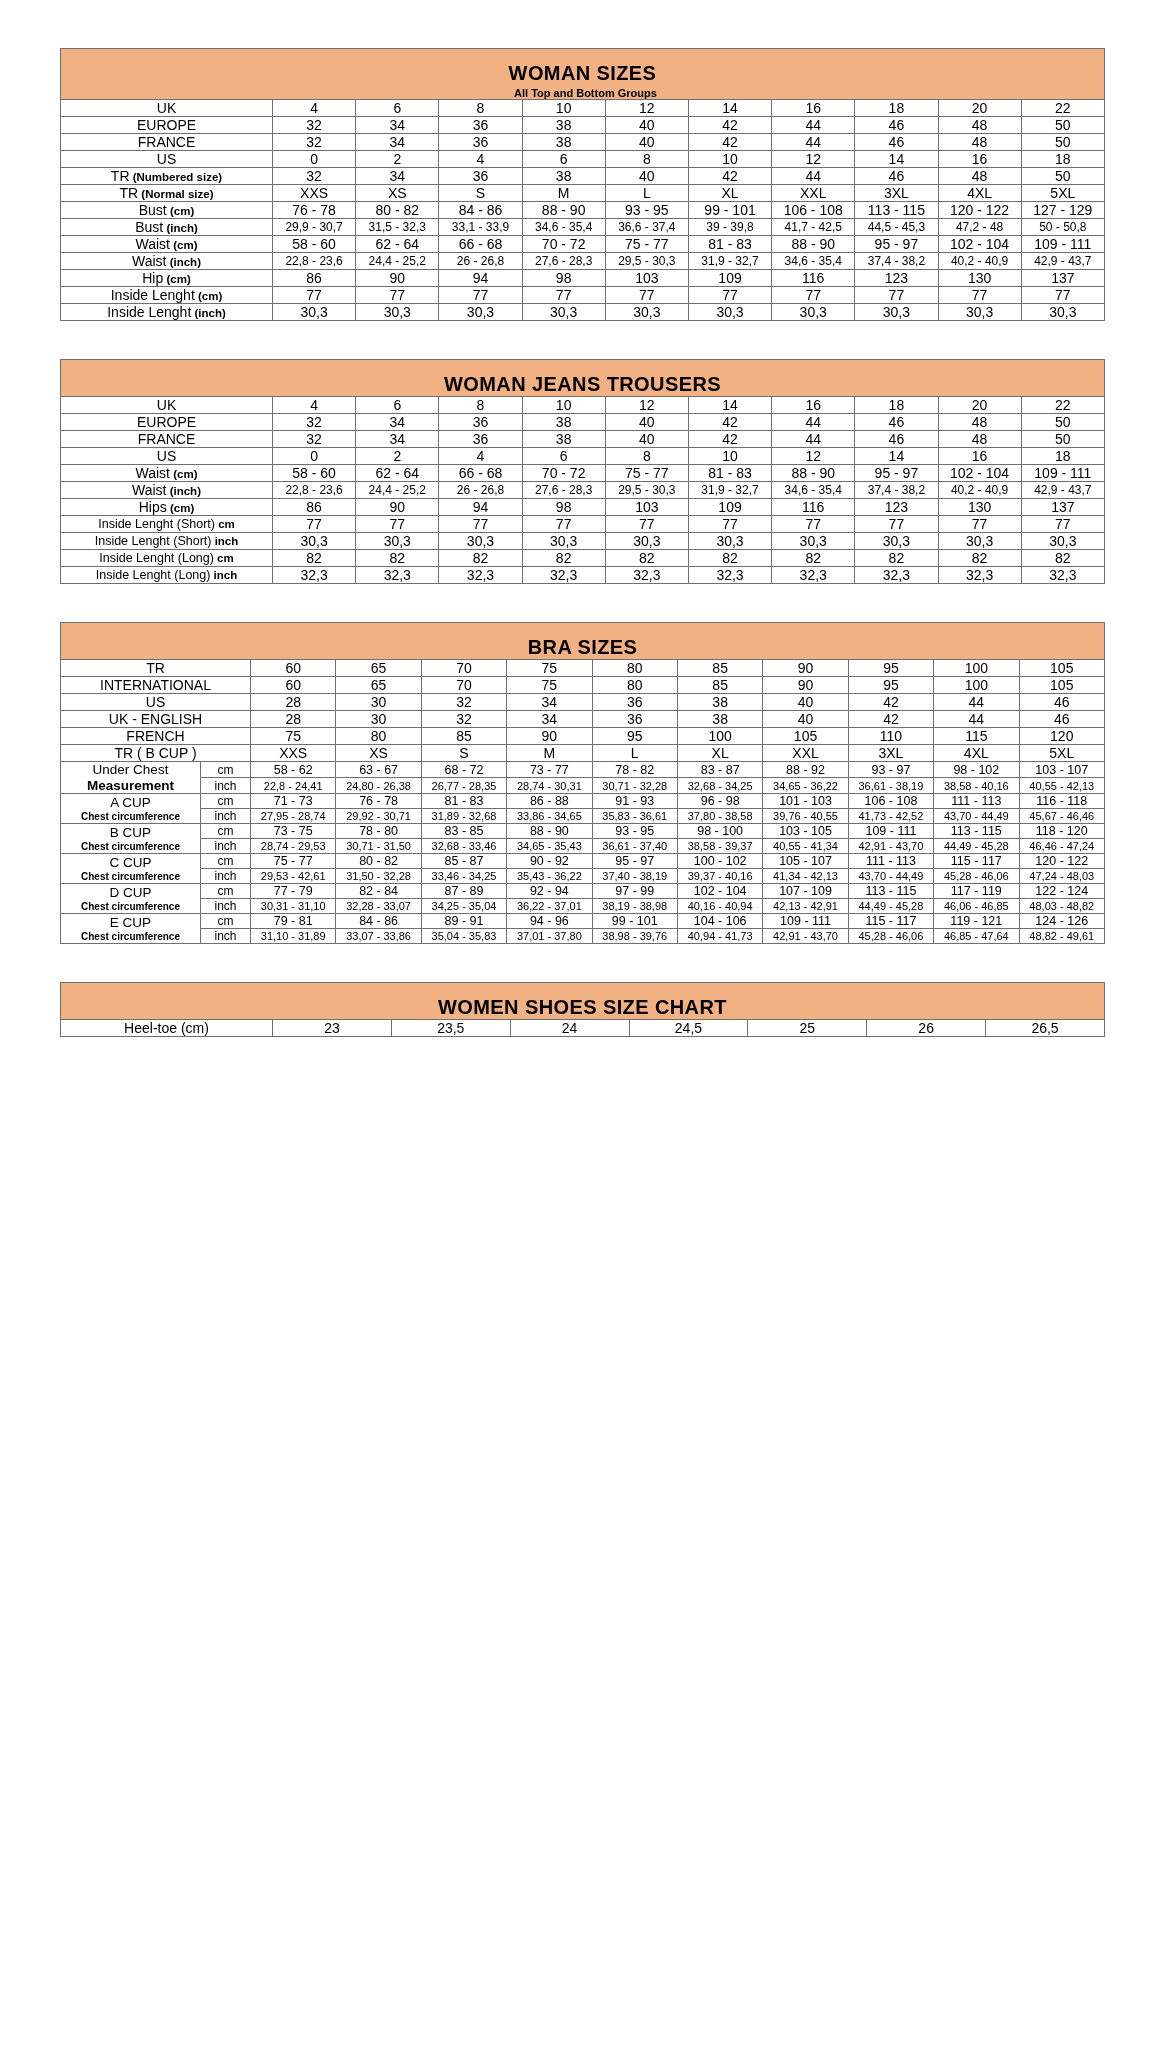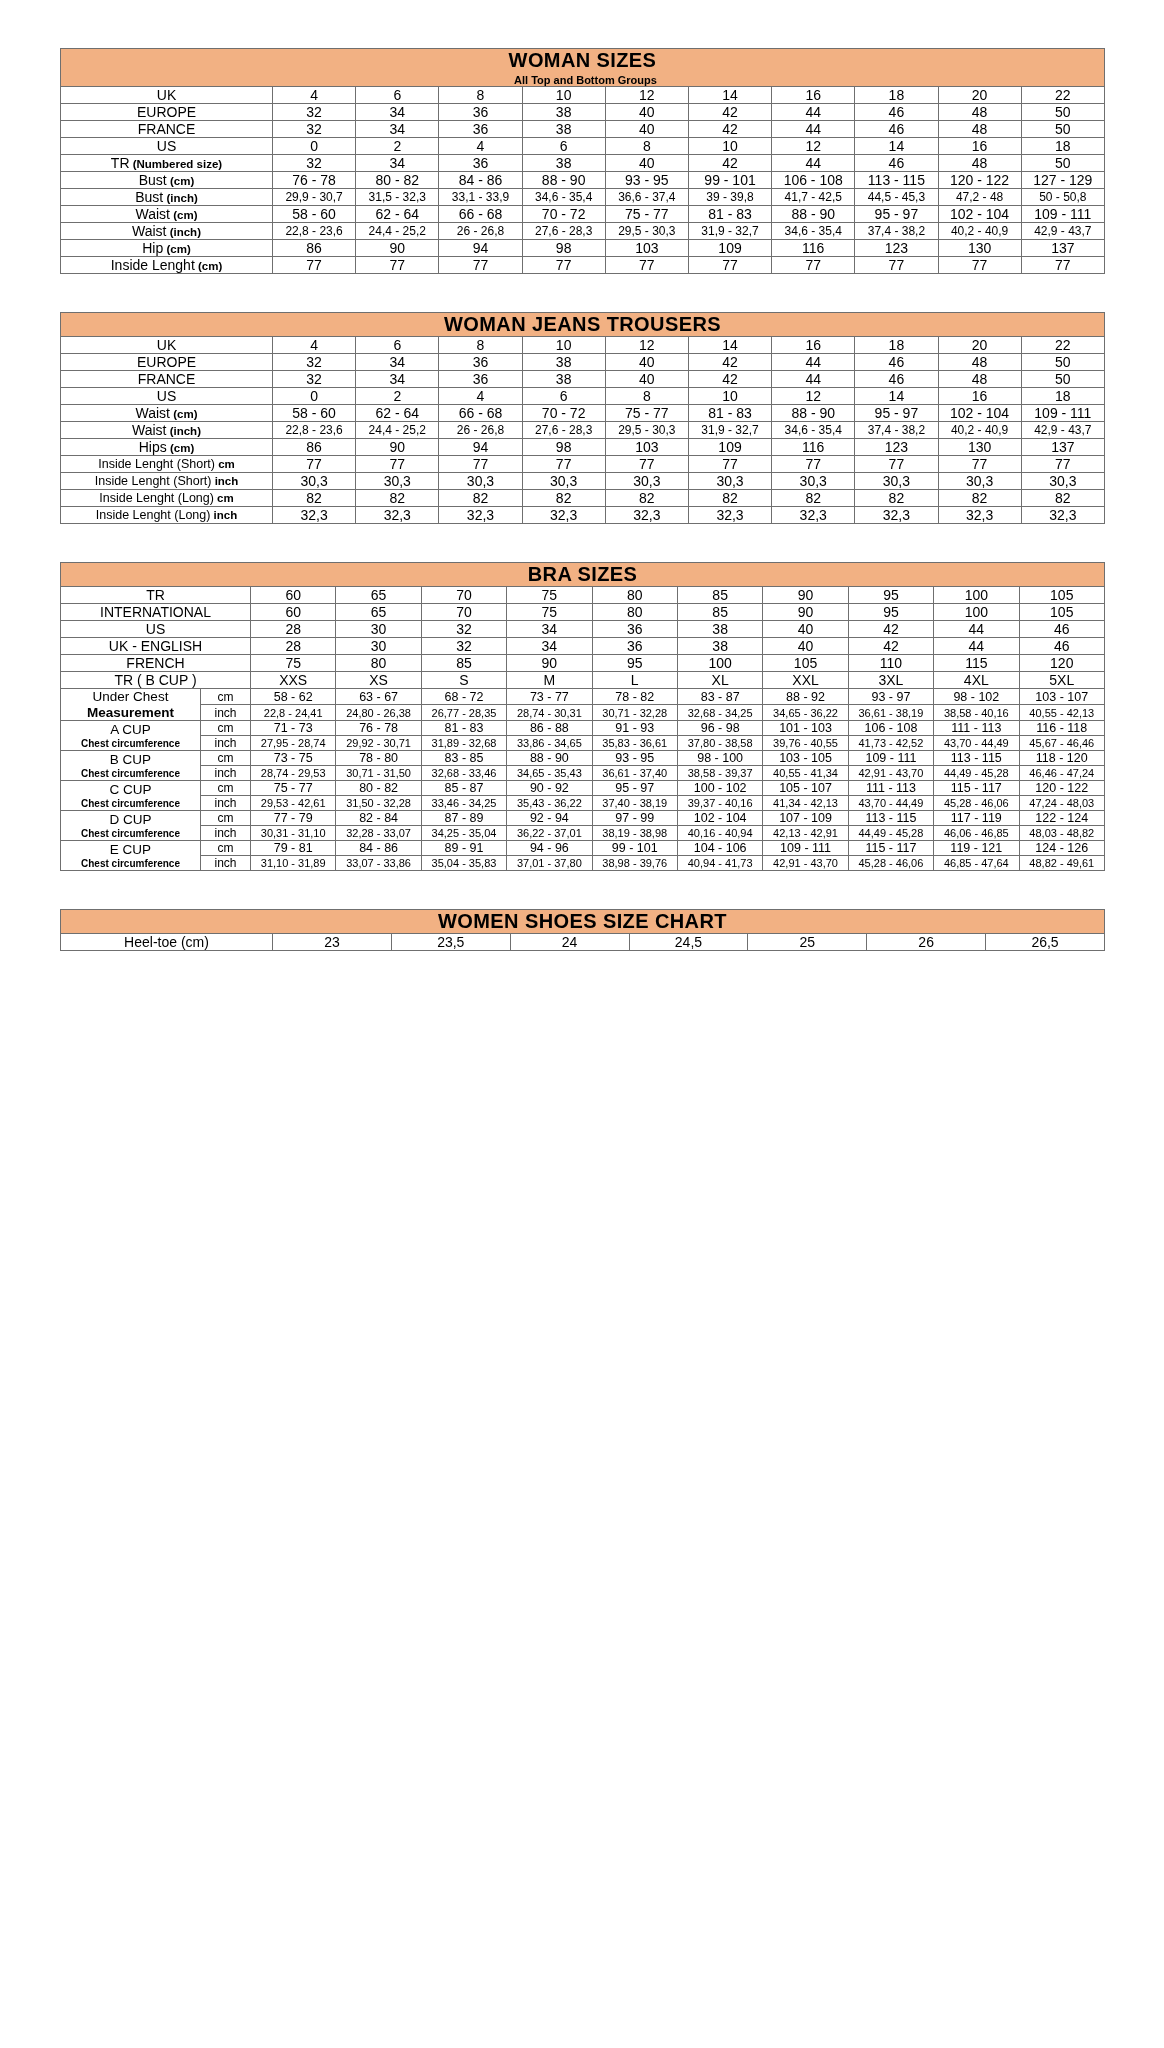--- a/index.html
+++ b/index.html
@@ -36,20 +36,21 @@
   .title-cell {
     background: #f2b183;
     text-align: center;
     padding: 10px 4px 10px 4px;
   }
   .title-main {
     font-size: 20px;
     font-weight: bold;
     letter-spacing: 0.4px;
     line-height: 1.15;
+    margin-top: 13px;
   }
   .title-sub {
     font-size: 11px;
     font-weight: bold;
     margin-top: 2px;
     padding-left: 6px;
   }
   .rowlabel {
     text-align: left;
     padding: 6px 0 6px 12px;
@@ -203,20 +204,33 @@
           <td class="val">36</td>
           <td class="val">38</td>
           <td class="val">40</td>
           <td class="val">42</td>
           <td class="val">44</td>
           <td class="val">46</td>
           <td class="val">48</td>
           <td class="val">50</td>
         </tr>
         <tr>
+          <td class="rowlabel"><span>TR</span><span class="unit"> (Normal size)</span></td>
+          <td class="val">XXS</td>
+          <td class="val">XS</td>
+          <td class="val">S</td>
+          <td class="val">M</td>
+          <td class="val">L</td>
+          <td class="val">XL</td>
+          <td class="val">XXL</td>
+          <td class="val">3XL</td>
+          <td class="val">4XL</td>
+          <td class="val">5XL</td>
+        </tr>
+        <tr>
           <td class="rowlabel"><span>Bust</span><span class="unit"> (cm)</span></td>
           <td class="val">76 - 78</td>
           <td class="val">80 - 82</td>
           <td class="val">84 - 86</td>
           <td class="val">88 - 90</td>
           <td class="val">93 - 95</td>
           <td class="val">99 - 101</td>
           <td class="val">106 - 108</td>
           <td class="val">113 - 115</td>
           <td class="val">120 - 122</td>
@@ -279,20 +293,33 @@
           <td class="val">77</td>
           <td class="val">77</td>
           <td class="val">77</td>
           <td class="val">77</td>
           <td class="val">77</td>
           <td class="val">77</td>
           <td class="val">77</td>
           <td class="val">77</td>
           <td class="val">77</td>
           <td class="val">77</td>
+        </tr>
+        <tr>
+          <td class="rowlabel"><span>Inside Lenght</span><span class="unit"> (inch)</span></td>
+          <td class="val">30,3</td>
+          <td class="val">30,3</td>
+          <td class="val">30,3</td>
+          <td class="val">30,3</td>
+          <td class="val">30,3</td>
+          <td class="val">30,3</td>
+          <td class="val">30,3</td>
+          <td class="val">30,3</td>
+          <td class="val">30,3</td>
+          <td class="val">30,3</td>
         </tr>
       </tbody>
   </table>
 
   <table class="chart" id="tbl-woman-jeans">
       <colgroup>
         <col style="width: 212px;">
         <col style="width: 83.2px;">
         <col style="width: 83.2px;">
         <col style="width: 83.2px;">

